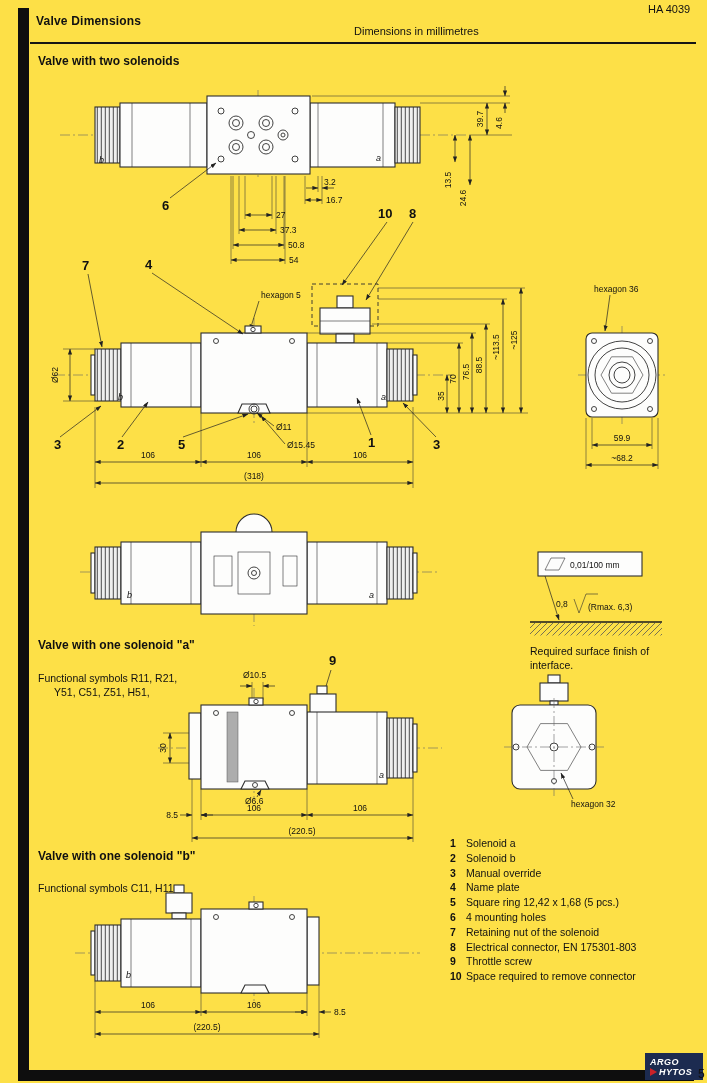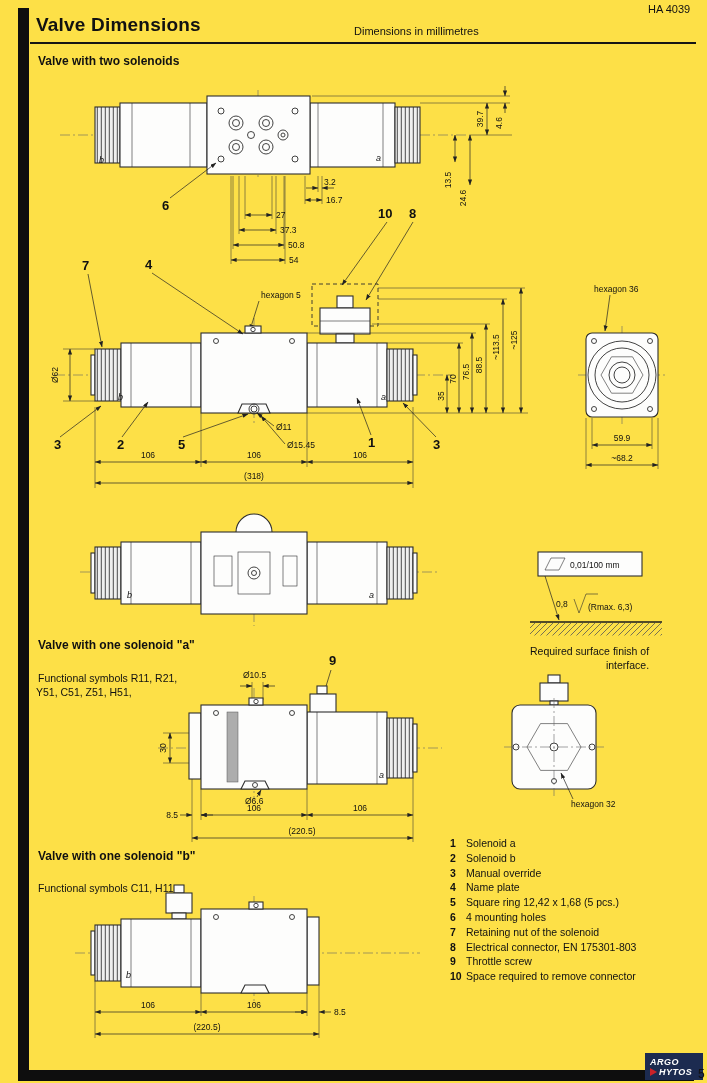--- a/index.html
+++ b/index.html
@@ -1,26 +1,26 @@
 <!DOCTYPE html>
 <html><head>
 <meta charset="utf-8">
 <style>
   * { margin:0; padding:0; box-sizing:border-box; }
   html,body { background:#e9e9e7; }
   body { font-family:"Liberation Sans", sans-serif; color:#111; }
   .page { position:relative; width:707px; height:1083px; background:#fde047; overflow:hidden; margin:0 auto; }
   .abs { position:absolute; }
   .bar { background:#0e0e0e; }
-  .title { font-size:19px; font-weight:bold; letter-spacing:.2px; }
+  .title { font-size:12px; font-weight:bold; letter-spacing:.2px; }
   .subtitle { font-size:11px;padding-left:32px; }
   .doc-ref { font-size:11px; }
   .sec-head { font-size:12px; font-weight:bold; }
   .sec-sub { font-size:10.5px;margin-top:16px; }
-  .caption { font-size:10.5px; line-height:14px;text-align:right; }
+  .caption { font-size:10.5px; line-height:14px; }
   .page-num { font-size:12px; }
   .rule { background:#151515; }
 
   svg.drawing { position:absolute; overflow:visible; }
   svg text { font-family:"Liberation Sans", sans-serif; fill:#111; }
   text.dim { font-size:8.5px; }
   text.port { font-size:9px; font-style:italic; }
   text.callout { font-size:13px; font-weight:bold; }
   .outline { fill:#fdfdfc; stroke:#2e2e2e; stroke-width:1.1; }
   .cap { stroke:#2e2e2e; stroke-width:1.1; }
@@ -346,21 +346,21 @@
       <rect x="530" y="622.5" width="132" height="13" fill="url(#hatch)" stroke="none"></rect>
     </g>
   </svg>
   <div class="abs caption" style="left:530px;top:644px">
     <div>Required surface finish of</div>
     <div>interface.</div>
   </div>
 
   <div class="abs sec-head" style="left:38px;top:638px">Valve with one solenoid "a"</div>
   <div class="abs sec-sub" style="left:38px;top:656px">Functional symbols R11, R21,</div>
-  <div class="abs sec-sub" style="left:36px;top:670px">Y51, C51, Z51, H51,</div>
+  <div class="abs sec-sub" style="left:54px;top:670px">Y51, C51, Z51, H51,</div>
 
   <svg class="drawing" style="left:140px;top:655px" width="340" height="200" viewBox="140 655 340 200">
     <g class="cl">
       <line x1="158" y1="748" x2="442" y2="748"></line>
         <line x1="254" y1="688" x2="254" y2="800"></line>
     </g>
     <g>
       <line class="ext" x1="252" y1="682" x2="252" y2="700"></line>
         <line class="ext" x1="263" y1="682" x2="263" y2="700"></line>
       <line class="dl" x1="240" y1="686" x2="252" y2="686" marker-end="url(#aE)"></line>

